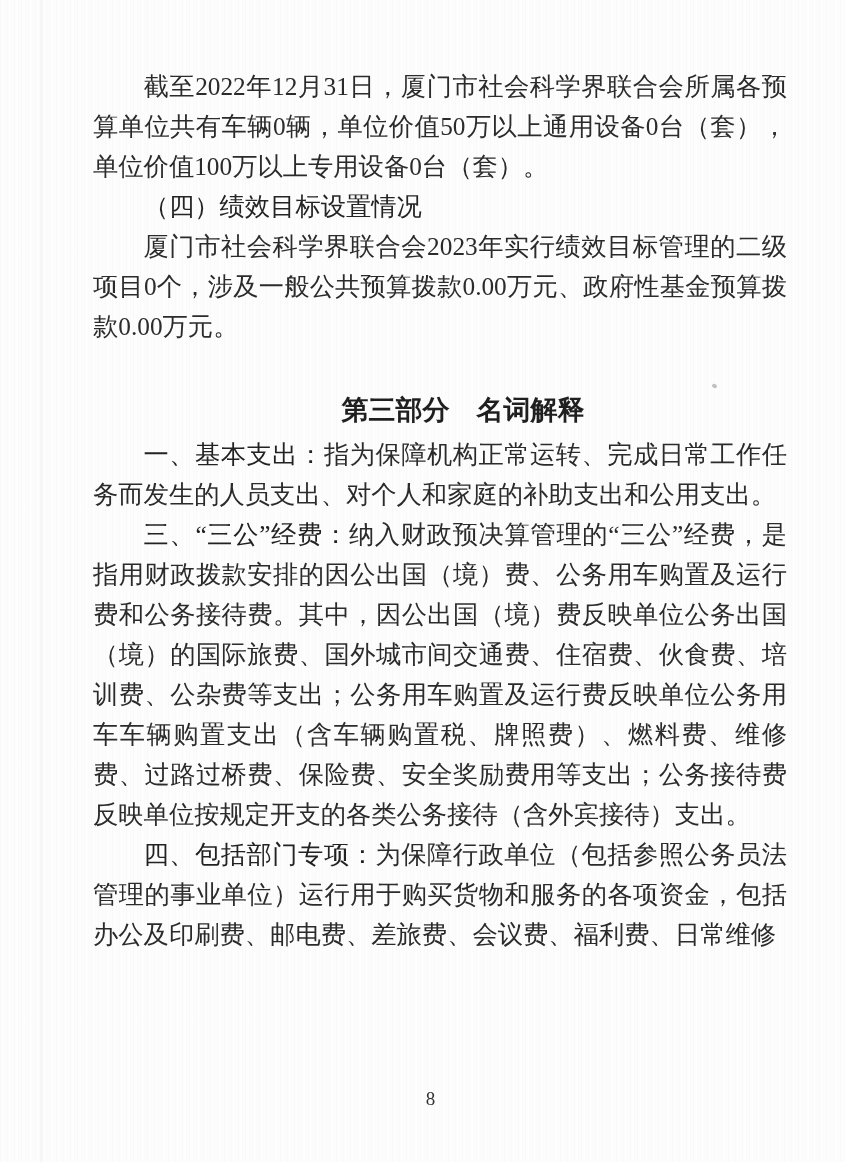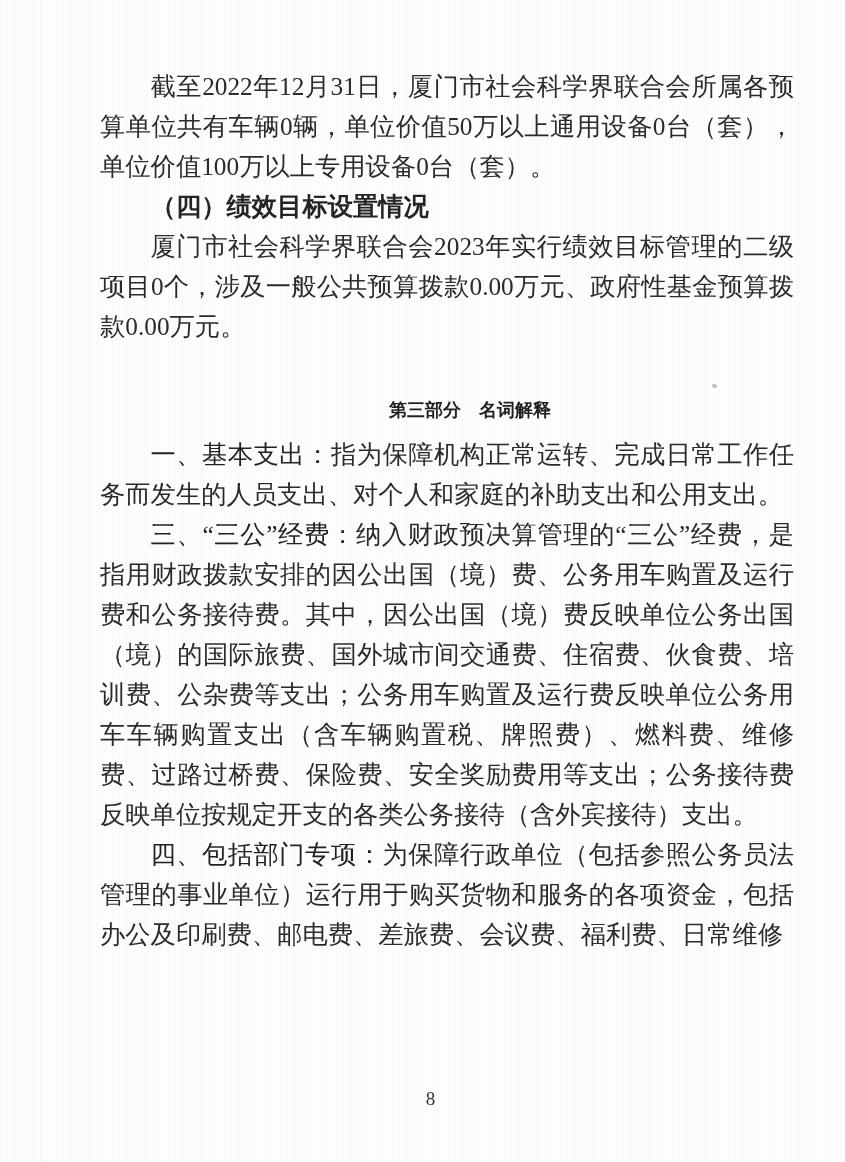--- a/index.html
+++ b/index.html
@@ -17,46 +17,46 @@
         rgba(70,70,70,0.025) 0px, rgba(70,70,70,0.025) 1px,
         transparent 1px, transparent 4px,
         rgba(70,70,70,0.012) 4px, transparent 7px);
     color: #2b2b2b;
     font-family: "Liberation Serif", "DejaVu Serif", serif;
   }
 
   .content {
     position: absolute;
     top: 66px;
-    left: 100px;
+    left: 93px;
     width: 694px;
     font-size: 25.3px;
     line-height: 40px;
     text-align: justify;
     text-justify: inter-ideograph;
   }
 
   .content p {
     margin: 0;
     padding: 0;
     text-indent: 2em;
   }
 
-  .sub-heading { font-weight: 700; color: #242424; }
+  .sub-heading { font-weight: 400; color: #242424; }
 
   .lead { font-weight: normal; color: #222222; }
 
   .section-title {
     margin: 41px 0 2px 0;
     padding-left: 46px;
     text-align: center;
     text-indent: 0;
     font-family: "DejaVu Sans", "Liberation Sans", sans-serif;
     font-weight: bold;
-    font-size: 18px;
+    font-size: 27px;
     line-height: 45px;
     color: #1f1f1f;
   }
 
   .page-number {
     position: absolute;
     top: 1088px;
     left: 0;
     width: 100%;
     text-align: center;

